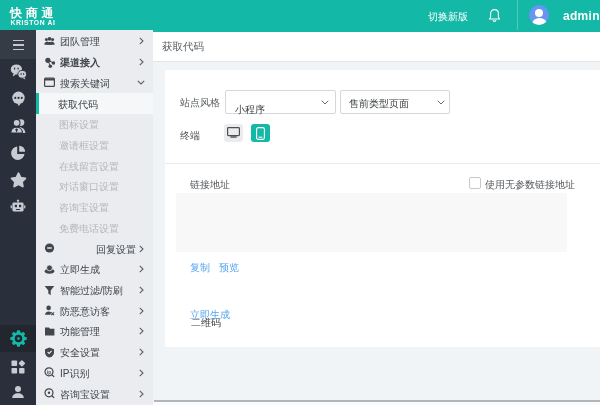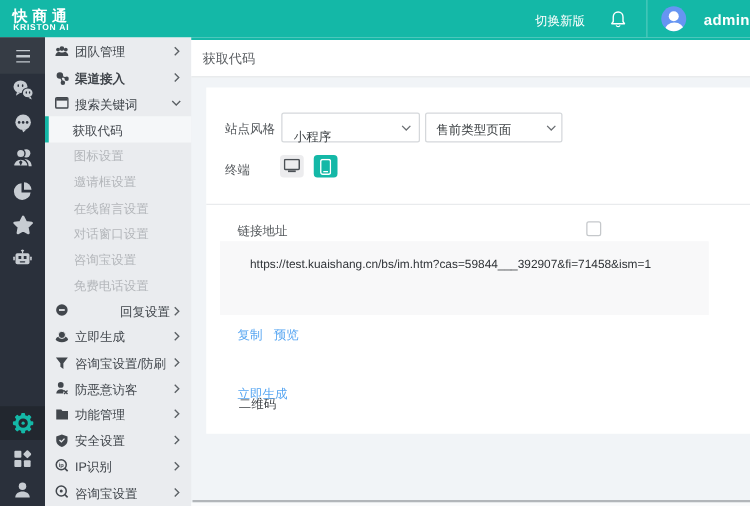--- a/index.html
+++ b/index.html
@@ -157,21 +157,21 @@
         <ellipse cx="5.5" cy="7.3" rx="4.8" ry="2.4" fill="#42474d"></ellipse>
         <circle cx="5.5" cy="3.9" r="2.9" fill="#42474d" stroke="#eaecef" stroke-width="0.8"></circle>
       </svg>
       <div class="abs" style="left:60px;top:263.3px;font-size:10px;color:#3f444a;">立即生成</div>
       <svg class="abs" style="left:139px;top:265.3px;" width="5" height="8" viewBox="0 0 5 8">
         <polyline points="0.8,0.8 4,4 0.8,7.2" fill="none" stroke="#5b6065" stroke-width="1.1"></polyline>
       </svg>
       <svg class="abs" style="left:44px;top:284.5px;" width="11" height="11" viewBox="0 0 11 11">
         <path d="M0.7 1h9.6L6.7 5.6v4.6L4.3 8.4V5.6z" fill="#42474d"></path>
       </svg>
-      <div class="abs" style="left:60px;top:284.0px;font-size:10px;color:#3f444a;">咨询宝设置/防刷</div>
+      <div class="abs" style="left:60px;top:284.0px;font-size:10px;color:#3f444a;">智能过滤/防刷</div>
       <svg class="abs" style="left:139px;top:286.0px;" width="5" height="8" viewBox="0 0 5 8">
         <polyline points="0.8,0.8 4,4 0.8,7.2" fill="none" stroke="#5b6065" stroke-width="1.1"></polyline>
       </svg>
       <svg class="abs" style="left:44px;top:305.2px;" width="11" height="11" viewBox="0 0 11 11">
         <circle cx="4.6" cy="2.9" r="2.3" fill="#42474d"></circle>
         <path d="M1 9.8c0-2.1 1.6-3.4 3.6-3.4 1.1 0 2 .4 2.7 1l-1 2.4z" fill="#42474d"></path>
         <path d="M7.2 7.4l2.8 2.8M10 7.4 7.2 10.2" stroke="#42474d" stroke-width="1.1"></path>
       </svg>
       <div class="abs" style="left:60px;top:304.7px;font-size:10px;color:#3f444a;">防恶意访客</div>
       <svg class="abs" style="left:139px;top:306.7px;" width="5" height="8" viewBox="0 0 5 8">
@@ -238,23 +238,23 @@
   </svg>
   <div class="abs" style="left:251px;top:124px;width:19px;height:18px;background:#14b8a7;border-radius:3px;"></div>
   <svg class="abs" style="left:256px;top:126.5px;" width="9" height="13" viewBox="0 0 9 13">
     <rect x="0.6" y="0.6" width="7.8" height="11.8" rx="1.6" fill="none" stroke="#fff" stroke-width="1.1"></rect>
     <line x1="2.6" y1="10.2" x2="6.4" y2="10.2" stroke="#fff" stroke-width="1"></line>
   </svg>
 
   <div class="abs" style="left:165px;top:163px;width:435px;height:1px;background:#e9ebed;"></div>
   <div class="abs cjk" style="left:190px;top:178px;">链接地址</div>
   <div class="abs" style="left:469px;top:177px;width:12px;height:12px;background:#fff;border:1px solid #c5c8cb;border-radius:2px;"></div>
+  <div class="abs cjk" style="left:485px;top:178px;">使用无参数链接地址</div>
 
   <div class="abs" style="left:176px;top:193px;width:391px;height:59px;background:#f8f8f9;"></div>
-  <div class="abs" style="left:200px;top:206px;color:#303438;font-size:9.5px;">https://test.kuaishang.cn/bs/im.htm?cas=59844___392907&amp;fi=71458&amp;ism=1</div>
 
   <div class="abs cjk" style="left:190px;top:261px;color:#55a5f2;">复制</div>
   <div class="abs cjk" style="left:219px;top:261px;color:#55a5f2;">预览</div>
   <div class="abs cjk" style="left:191px;top:288px;color:#3e4246;margin-top:28px;">二维码</div>
   <div class="abs cjk" style="left:190px;top:308px;color:#55a5f2;">立即生成</div>
 
   <div class="abs" style="left:154px;top:400px;width:446px;height:1.8px;background:#b2b6ba;"></div>
   <div class="abs" style="left:153px;top:401.8px;width:447px;height:3.2px;background:#fafbfc;"></div>
 
 </div>

